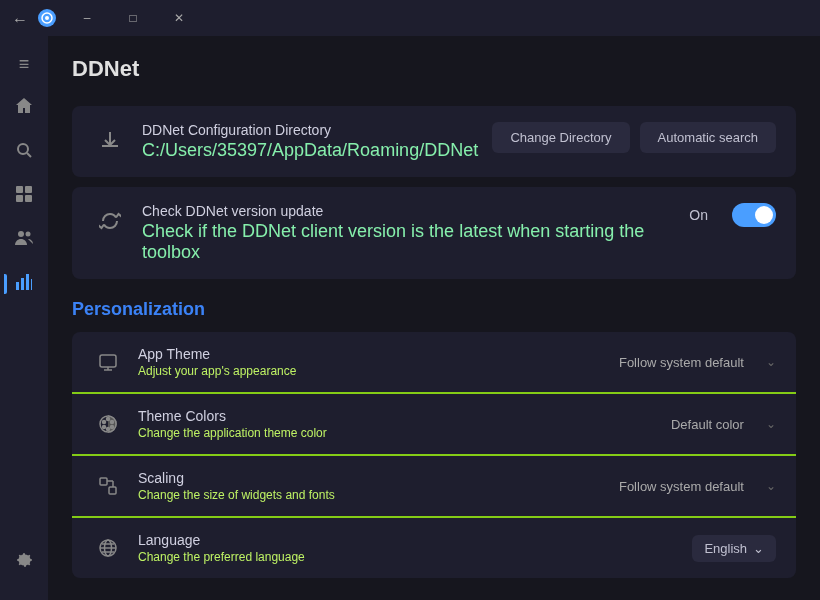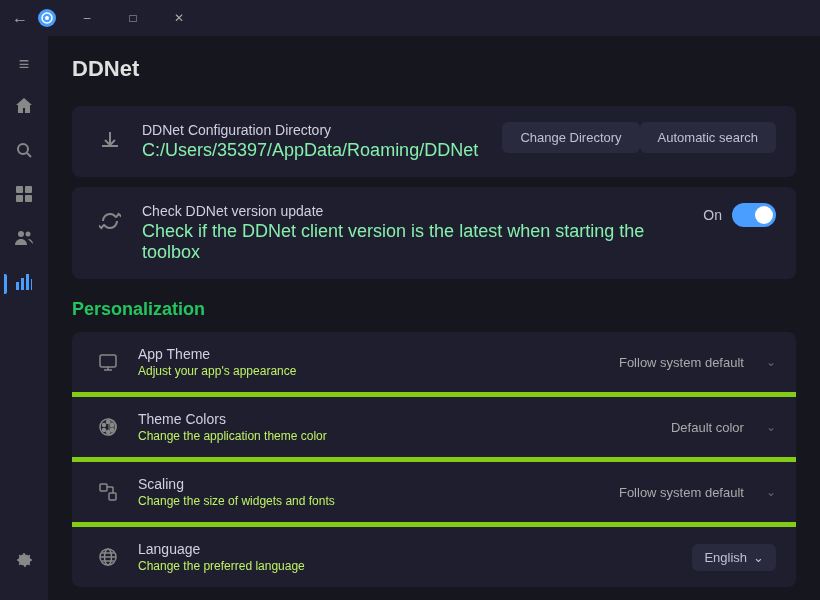--- a/index.html
+++ b/index.html
@@ -158,39 +158,39 @@
       font-weight: 500;
       color: #d0d0e0;
       margin-bottom: 2px;
     }
     .card-subtitle {
       font-size: 18px;
       color: #86efac;
     }
     .card-actions {
       display: flex;
-      gap: 0;
+      gap: 10px;
       flex-shrink: 0;
     }
     .card-btn {
       background: #2a2a3e;
       border: none;
       border-radius: 6px;
       color: #c0c0d0;
       font-size: 13px;
       padding: 8px 18px;
       cursor: pointer;
       white-space: nowrap;
     }
 
     
     .toggle-container {
       display: flex;
       align-items: center;
-      gap: 10px;
+      gap: 24px;
     }
     .toggle-label {
       font-size: 14px;
       color: #c0c0d0;
     }
     .toggle {
       width: 44px;
       height: 24px;
       background: #4a9eff;
       border-radius: 12px;
@@ -206,36 +206,36 @@
       width: 18px;
       height: 18px;
       background: white;
       border-radius: 50%;
     }
 
     
     .section-title {
       font-size: 18px;
       font-weight: 600;
-      color: #22c55e;
+      color: #3b82f6;
       margin: 20px 0 12px 0;
     }
 
     
     .settings-card {
       background: #1e1e2e;
       border-radius: 8px;
       margin-bottom: 6px;
       overflow: hidden;
     }
     .settings-row {
       display: flex;
       align-items: center;
       padding: 14px 20px;
-      border-bottom: 5px solid #84cc16;
+      border-bottom: 2px solid #84cc16;
     }
     .settings-row:last-child { border-bottom: none; }
     .settings-row-icon {
       width: 32px;
       height: 32px;
       display: flex;
       align-items: center;
       justify-content: center;
       color: #888;
       font-size: 18px;

